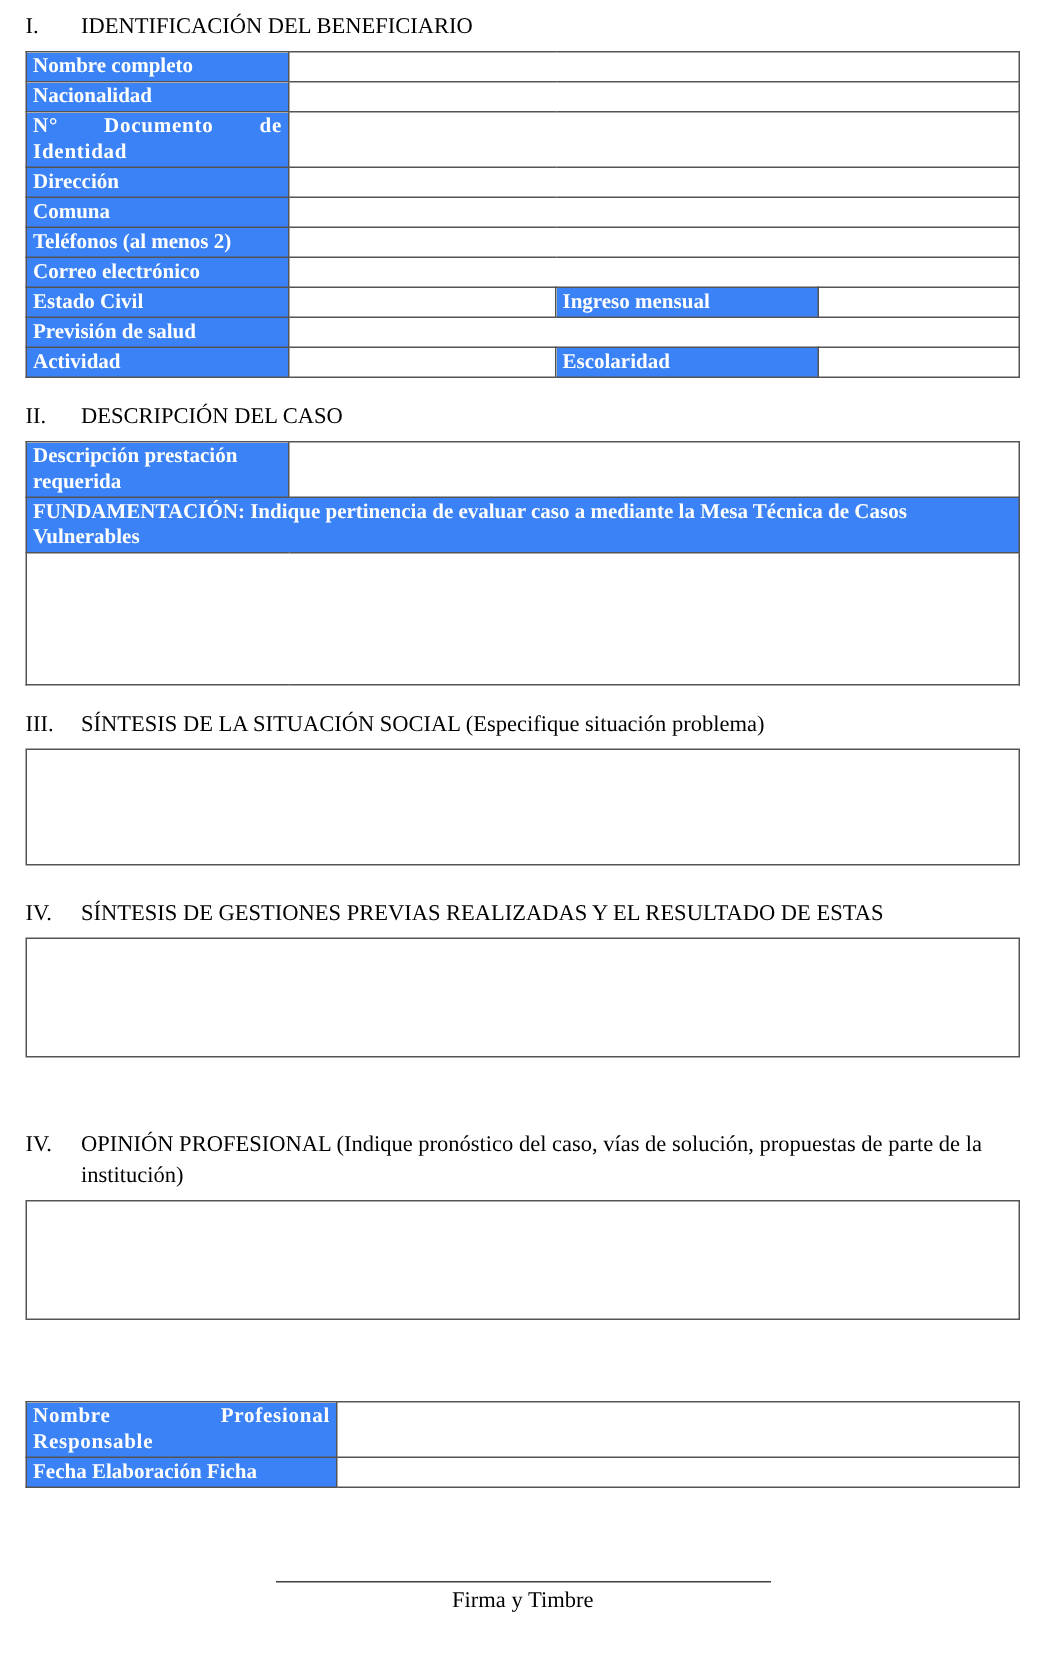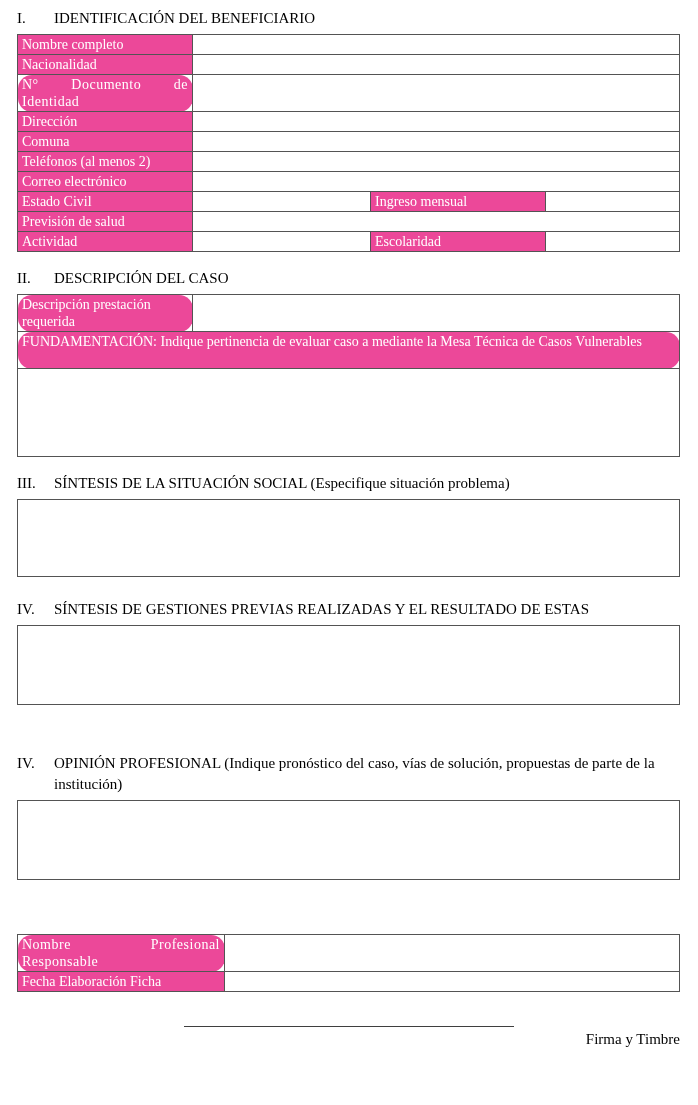--- a/index.html
+++ b/index.html
@@ -31,43 +31,43 @@
     border: 1px solid #545454;
     height: 19px;
     font-size: 14px;
     line-height: 17px;
     padding: 1px 4px;
     vertical-align: middle;
     box-sizing: border-box;
     overflow: hidden;
   }
   .lbl {
-    background: #ec4899;
+    background: #3b82f6;
     color: #ffffff;
-    font-weight: normal;
+    font-weight: bold;
   }
   .val { background: #ffffff; }
-  tr.tall td { height: 37px; vertical-align: top; border-radius: 14px; }
+  tr.tall td { height: 37px; vertical-align: top; }
   tr.boxrow td { height: 88px; vertical-align: top; }
   .justify {
     text-align: justify;
     text-justify: inter-character;
     letter-spacing: 0.5px;
   }
   .bigbox {
     border: 1px solid #545454;
     background: #ffffff;
     margin-top: 5px;
     box-sizing: border-box;
   }
   .mt16 { margin-top: 16px; justify-content: space-between; }
   .mt22 { margin-top: 22px; }
   .mt48 { margin-top: 48px; }
   .mt54 { margin-top: 54px; padding-left: 20px; }
-  .sigwrap { margin-top: 34px; text-align: right; }
+  .sigwrap { margin-top: 62px; text-align: center; }
   .sigline {
     width: 330px;
     margin: 0 auto;
     border-top: 1px solid #3f3f3f;
     height: 0;
   }
   .sigtext { font-size: 15px; line-height: 21px; margin-top: 2px; }
 </style>
 </head>
 <body>

